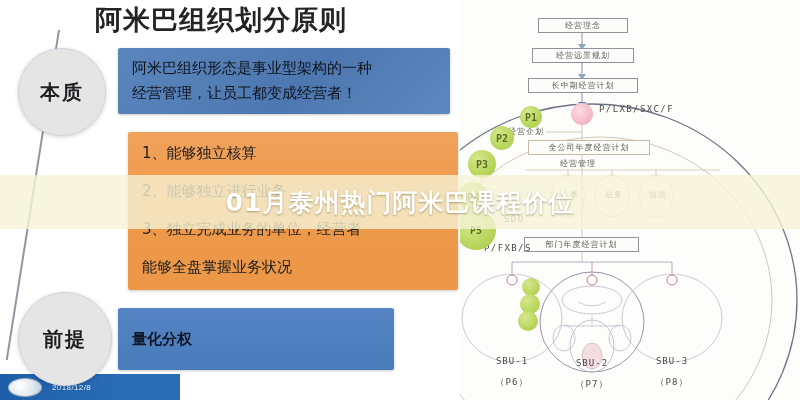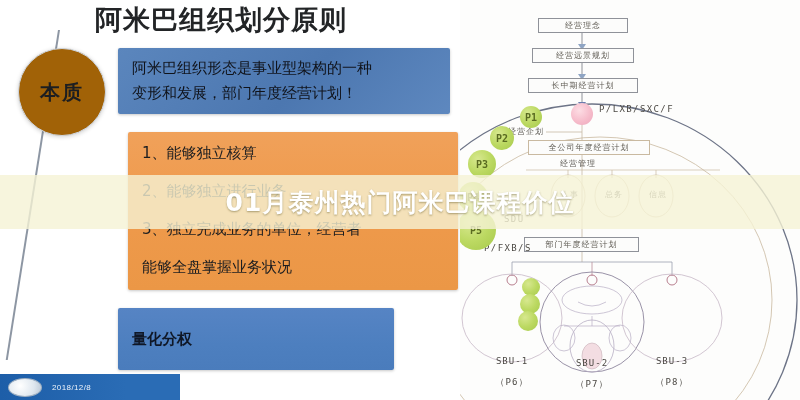--- a/index.html
+++ b/index.html
@@ -43,21 +43,21 @@
     left:58px; top:30px;
     width:2px; height:330px;
     background:#8d96a3;
     transform:skewX(-9deg);
     transform-origin:top;
   }
 
   .bubble{
     position:absolute;
     border-radius:50%;
-    background:#a16207;
+    background:#e5e5e5;
     border:1px solid #cfd6df;
     box-shadow:0 1px 4px rgba(0,0,0,.18);
     display:flex;
     align-items:center;
     justify-content:center;
     font-size:20px;
     font-weight:bold;
     color:#1c1e21;
     letter-spacing:2px;
     z-index:5;
@@ -232,24 +232,27 @@
 
     <div id="slide-title">阿米巴组织划分原则</div>
 
     <div id="spine"></div>
 
     <div class="bubble" id="bubble-benzhi">
       <span>本质</span>
     </div>
 
 
+    <div class="bubble" id="bubble-qianti">
+      <span>前提</span>
+    </div>
 
     <div class="panel" id="panel-blue-top">
       <div>阿米巴组织形态是事业型架构的一种</div>
-      <div>变形和发展，部门年度经营计划！</div>
+      <div>经营管理，让员工都变成经营者！</div>
     </div>
 
     <div class="panel" id="panel-orange">
       <div class="li">1、能够独立核算</div>
       <div class="li">2、能够独立进行业务</div>
       <div class="li wrap">3、独立完成业务的单位，经营者</div>
       <div class="li wrap">能够全盘掌握业务状况</div>
     </div>
 
     <div class="panel" id="panel-blue-bottom">

